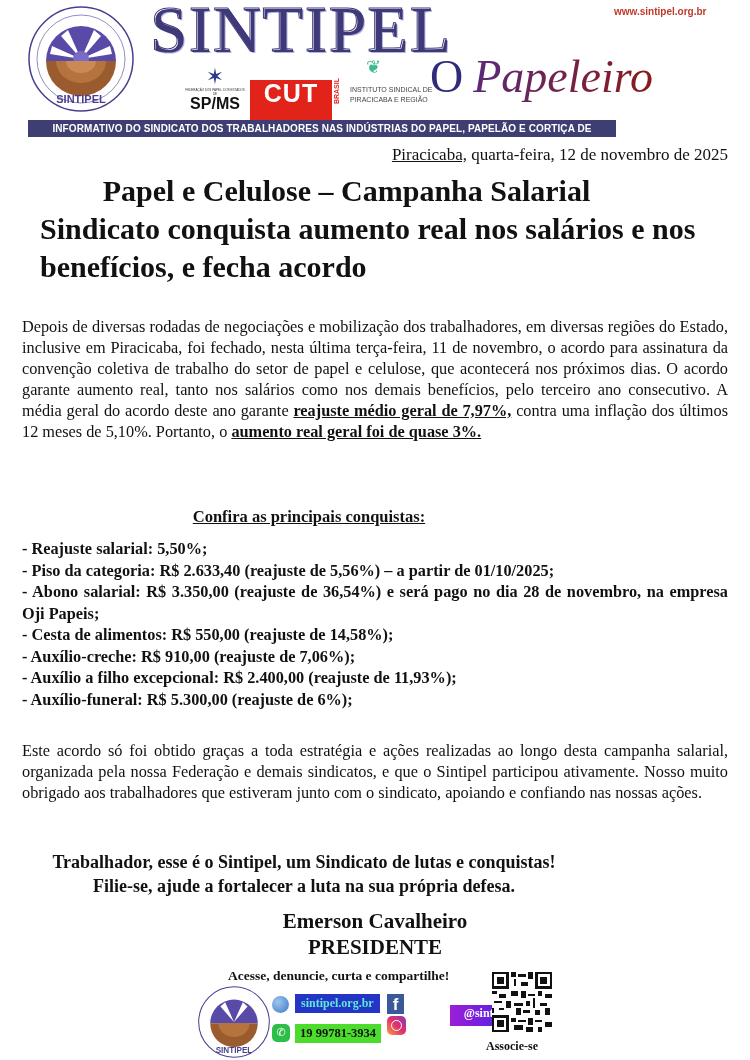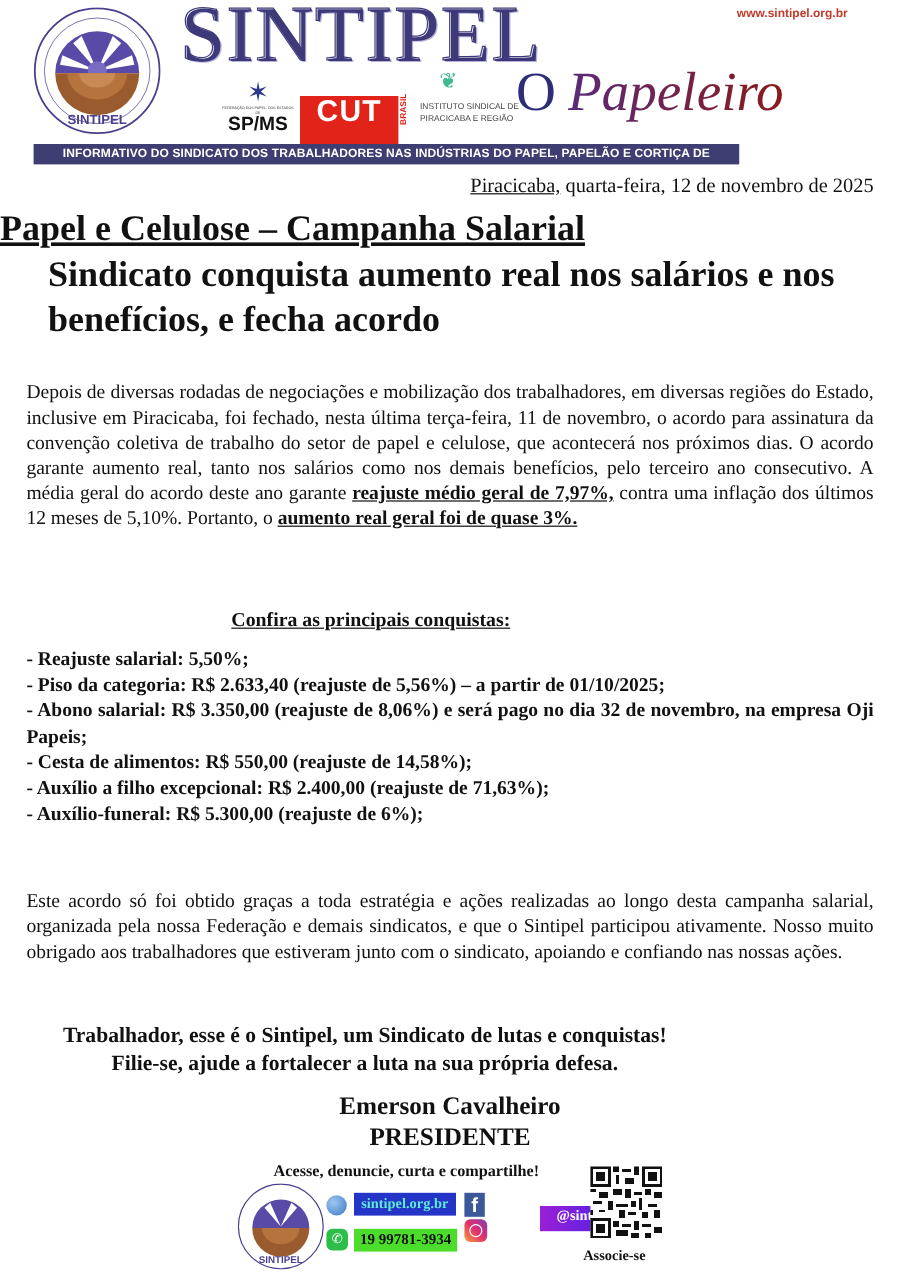--- a/index.html
+++ b/index.html
@@ -21,21 +21,21 @@
   .cut { left:250px; top:80px; width:82px; height:41px; background:#e2231a; color:#fff; font-family:"Liberation Sans", sans-serif; font-weight:bold; font-size:25px; line-height:26px; text-align:center; letter-spacing:1px; }
   .brasil { left:333px; top:78px; font-family:"Liberation Sans", sans-serif; font-size:7px; color:#e2231a; writing-mode:vertical-rl; transform:rotate(180deg); font-weight:bold; }
   .inst-icon { left:366px; top:56px; font-size:18px; color:#3fb98d; }
   .inst { left:350px; top:85px; font-family:"Liberation Sans", sans-serif; font-size:7px; line-height:10px; color:#444; }
 
   .band { left:28px; top:120px; width:588px; height:17px; background:#3f3e72; color:#fff; font-family:"Liberation Sans", sans-serif; font-weight:bold; font-size:10px; line-height:17px; text-align:center; letter-spacing:0.1px; }
 
   .dateline { right:22px; top:145px; font-size:17px; }
   .dateline u { text-decoration:underline; }
 
-  .h1 { left:0; width:693px; top:173px; font-size:30px; font-weight:bold; text-decoration:underline; line-height:36px; }
+  .h1 { left:0; width:693px; top:173px; text-align:center; font-size:30px; font-weight:bold; line-height:36px; }
   .h2 { left:0; width:750px; top:210px; font-size:30px; font-weight:bold; line-height:38px; }
 
   .para { left:22px; width:706px; font-size:16.3px; line-height:21px; text-align:justify; }
   .p1 { top:316px; }
   .p2 { top:740px; }
   .ul { font-weight:bold; text-decoration:underline; }
 
   .conf { left:0; width:618px; top:507px; text-align:center; font-size:16.5px; font-weight:bold; text-decoration:underline; }
   .list { left:22px; width:706px; top:538px; font-size:16.3px; line-height:21.5px; font-weight:bold; text-align:justify; }
   .list div { margin:0; }
@@ -112,23 +112,24 @@
 
 <div class="abs para p1">
   <span>Depois de diversas rodadas de negociações e mobilização dos trabalhadores, em diversas regiões do Estado, inclusive em Piracicaba, foi fechado, nesta última terça-feira, 11 de novembro, o acordo para assinatura da convenção coletiva de trabalho do setor de papel e celulose, que acontecerá nos próximos dias. O acordo garante aumento real, tanto nos salários como nos demais benefícios, pelo terceiro ano consecutivo. A média geral do acordo deste ano garante </span><span class="ul">reajuste médio geral de 7,97%,</span><span> contra uma inflação dos últimos 12 meses de 5,10%. Portanto, o </span><span class="ul">aumento real geral foi de quase 3%.</span>
 </div>
 
 <div class="abs conf">Confira as principais conquistas:</div>
 
 <div class="abs list">
   <div>- Reajuste salarial: 5,50%;</div>
   <div>-  Piso da categoria: R$ 2.633,40 (reajuste de 5,56%) – a partir de 01/10/2025;</div>
-  <div>- Abono salarial: R$ 3.350,00 (reajuste de 8,06%) e será pago no dia 32 de novembro, na empresa Oji Papeis;</div>
+  <div>- Abono salarial: R$ 3.350,00 (reajuste de 36,54%) e será pago no dia 28 de novembro, na empresa Oji Papeis;</div>
   <div>- Cesta de alimentos: R$ 550,00 (reajuste de 14,58%);</div>
-  <div>- Auxílio a filho excepcional: R$ 2.400,00 (reajuste de 71,63%);</div>
+  <div>- Auxílio-creche: R$ 910,00 (reajuste de 7,06%);</div>
+  <div>- Auxílio a filho excepcional: R$ 2.400,00 (reajuste de 11,93%);</div>
   <div>- Auxílio-funeral: R$ 5.300,00 (reajuste de 6%);</div>
 </div>
 
 <div class="abs para p2">Este acordo só foi obtido graças a toda estratégia e ações realizadas ao longo desta campanha salarial, organizada pela nossa Federação e demais sindicatos, e que o Sintipel participou ativamente. Nosso muito obrigado aos trabalhadores que estiveram junto com o sindicato, apoiando e confiando nas nossas ações.</div>
 
 <div class="abs closing">
   <div>Trabalhador, esse é o Sintipel, um Sindicato de lutas e conquistas!</div>
   <div>Filie-se, ajude a fortalecer a luta na sua própria defesa.</div>
 </div>
 

